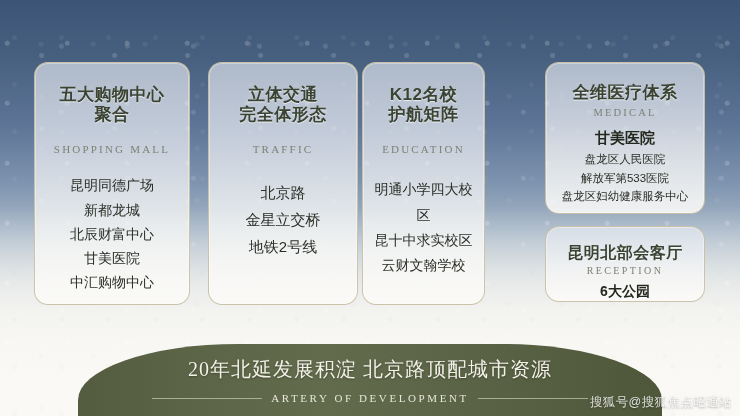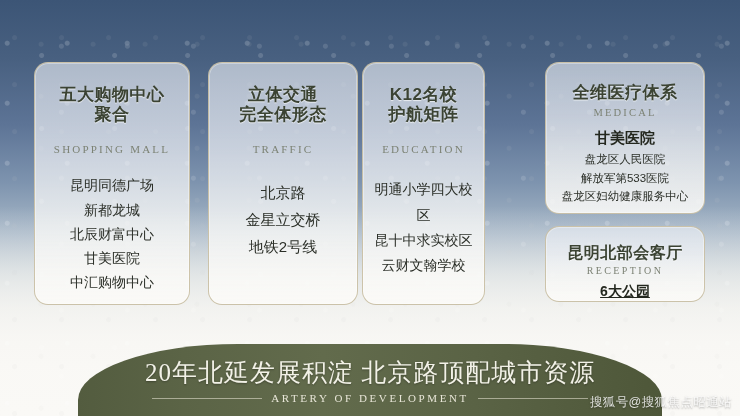--- a/index.html
+++ b/index.html
@@ -116,36 +116,36 @@
   #card-medical .card-list { margin-top:9px; }
   #card-medical .lead { font-size:15px; font-weight:bold; color:#24281f;
                         line-height:1.5; margin-bottom:1px; }
   #card-medical .card-list .li { font-size:11.5px; line-height:1.62; }
 
   
   #card-reception { left:545px; top:226px; width:160px; height:76px; padding:9px 4px 0; }
   #card-reception .card-head { font-size:16px; }
   #card-reception .card-sub { margin-top:2px; font-size:10px; letter-spacing:2.4px; }
   #card-reception .card-list { margin-top:4px; }
-  #card-reception .card-list .li { font-size:14px; font-weight:bold; color:#24281f;text-decoration:underline; }
+  #card-reception .card-list .li { font-size:14px; font-weight:bold; color:#24281f; }
 
   
   #banner {
     position: absolute;
     left: 78px; top: 344px; width: 584px; height: 72px;
     background: linear-gradient(to right,
         #535c3f 0%, #5b6446 18%, #626b4c 42%, #5a6345 68%, #4e5739 100%);
     border-radius: 160px 160px 0 0 / 56px 56px 0 0;
     overflow: hidden;
   }
   #banner-title {
     position:absolute; left:0; right:0; top:12px;
     text-align:center;
     font-family: "Liberation Serif", "DejaVu Serif", serif;
-    font-size: 25px;
+    font-size: 20px;
     color: #f2f1e7;
     letter-spacing: 1px;
     white-space: nowrap;
     text-shadow: 0 1px 2px rgba(0,0,0,.3);
   }
   #banner-sub-wrap {
     position:absolute; left:0; right:0; top:48px;
     display:flex; align-items:center; justify-content:center; gap:9px;
     padding: 0 74px;
   }

